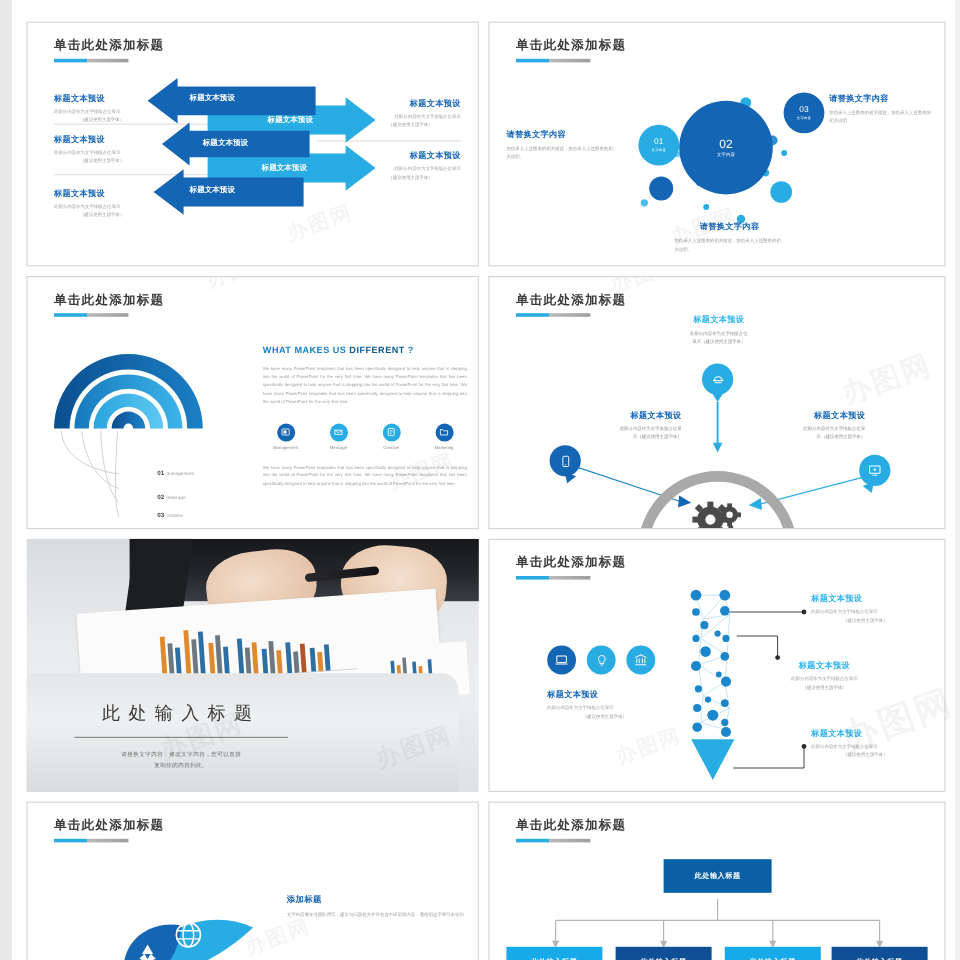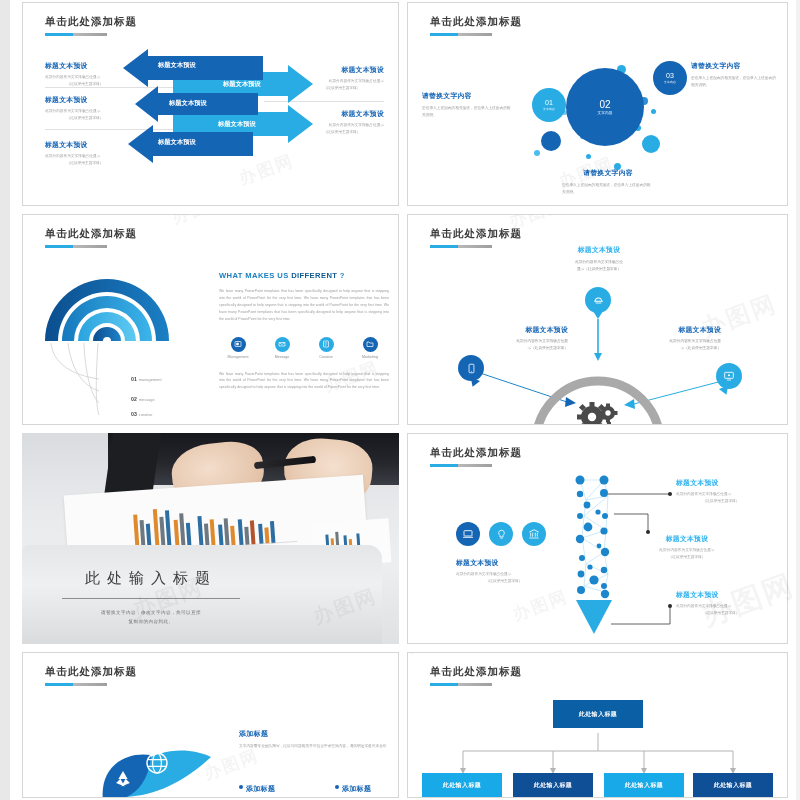--- a/index.html
+++ b/index.html
@@ -18,21 +18,21 @@
   .edge-strip {
     position: absolute; left: 0; top: 0; width: 10px; height: 800px;
     background: #e8e8e8;
   }
   .edge-strip-r {
     position: absolute; right: 0; top: 0; width: 4px; height: 800px;
     background: #f2f2f2;
   }
 
   .grid {
-    position: absolute; left: 10px; top: 0; width: 790px; height: 732px;
+    position: absolute; left: 10px; top: 16px; width: 790px; height: 732px;
   }
   .slide {
     position: absolute;
     background: #ffffff;
     border: 1px solid #d6d6d6;
     overflow: hidden;
   }
   .slide-title {
     position: absolute;
     font-size: 10.5px;

